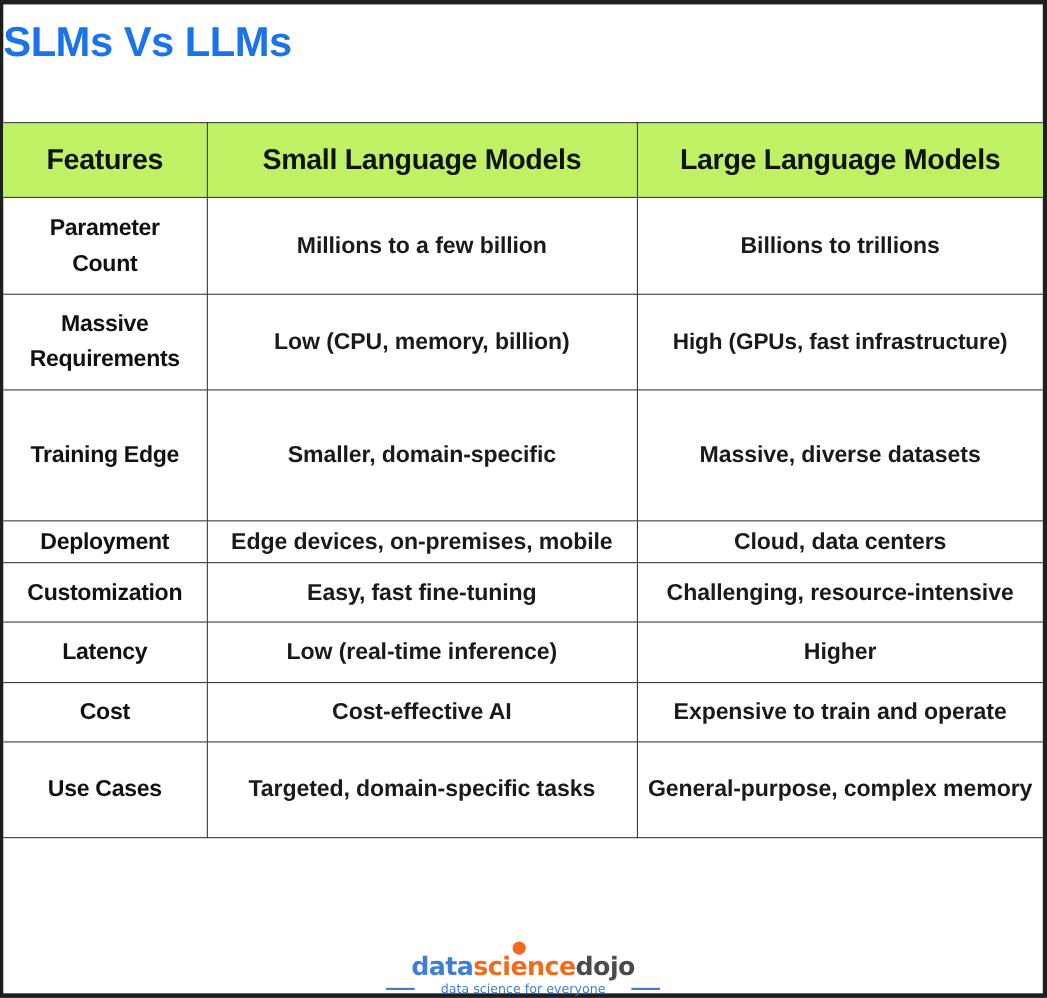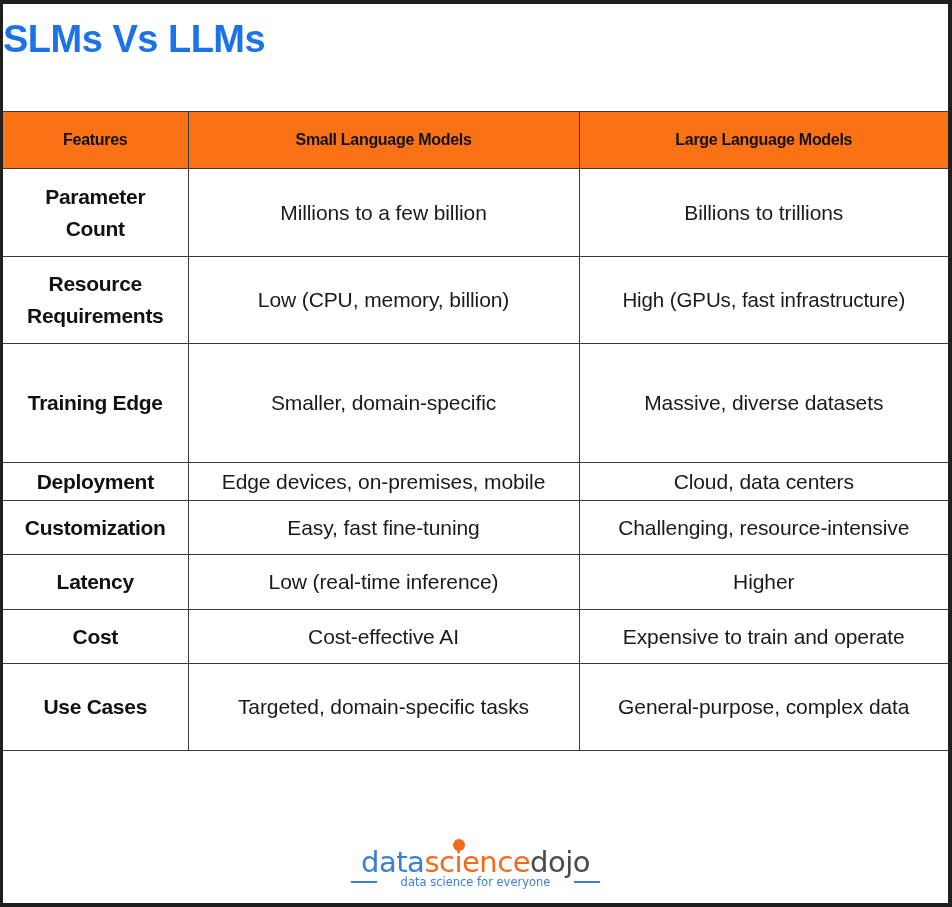--- a/index.html
+++ b/index.html
@@ -32,35 +32,35 @@
     }
     table.cmp th, table.cmp td {
       border: 1.5px solid #3a3a3a;
       text-align: center;
       vertical-align: middle;
       padding: 0 6px;
     }
     table.cmp tr > *:first-child { border-left: none; }
     table.cmp tr > *:last-child { border-right: none; }
     table.cmp th {
-      background: #f97316;
+      background: #bef264;
       font-weight: bold;
-      font-size: 16px;
-      height: 57px;
+      font-size: 26px;
+      height: 68px;
       letter-spacing: -0.3px;
     }
     table.cmp td.feat {
       font-weight: bold;
       font-size: 21px;
       line-height: 32px;
       letter-spacing: -0.3px;
     }
     table.cmp td.val {
       font-size: 21px;
-      font-weight: normal;
+      font-weight: bold;
       color: #1a1a1a;
       letter-spacing: -0.1px;
     }
     col.c1 { width: 185px; }
     col.c2 { width: 391px; }
     col.c3 { width: 369px; }
     tr.r0 { height: 88px; }
     tr.r1 { height: 87px; }
     tr.r2 { height: 119px; }
     tr.r3 { height: 38px; }
@@ -71,25 +71,25 @@
 
     .logo {
       position: absolute;
       left: 0; top: 842px; width: 945px;
       text-align: center;
     }
     .logo-word {
       display: inline-block;
       position: relative;
       font-family: "DejaVu Sans", sans-serif;
-      font-weight: normal;
-      font-size: 29px;
+      font-weight: bold;
+      font-size: 23px;
       letter-spacing: -0.5px;
       line-height: 30px;
-      margin-top: 1px;
+      margin-top: 18px;
     }
     .logo-word .w-data { color: #3b7fd6; }
     .logo-word .w-science { color: #f26b1d; }
     .logo-word .w-dojo { color: #4a4a4a; }
     .logo-dot {
       position: absolute;
       width: 12px; height: 12px;
       border-radius: 50%;
       background: #f26b1d;
       left: 92px; top: -8px;
@@ -130,21 +130,21 @@
         <th>Large Language Models</th>
       </tr>
     </thead>
     <tbody>
       <tr class="r0">
         <td class="feat"><span style="display:inline-block;width:130px">Parameter Count</span></td>
         <td class="val">Millions to a few billion</td>
         <td class="val">Billions to trillions</td>
       </tr>
       <tr class="r1">
-        <td class="feat"><span style="display:inline-block;width:150px">Resource Requirements</span></td>
+        <td class="feat"><span style="display:inline-block;width:150px">Massive Requirements</span></td>
         <td class="val">Low (CPU, memory, billion)</td>
         <td class="val" style="font-size:20.5px;padding:0 2px">High (GPUs, fast infrastructure)</td>
       </tr>
       <tr class="r2">
         <td class="feat">Training Edge</td>
         <td class="val">Smaller, domain-specific</td>
         <td class="val">Massive, diverse datasets</td>
       </tr>
       <tr class="r3">
         <td class="feat">Deployment</td>
@@ -162,21 +162,21 @@
         <td class="val">Higher</td>
       </tr>
       <tr class="r6">
         <td class="feat">Cost</td>
         <td class="val">Cost-effective AI</td>
         <td class="val">Expensive to train and operate</td>
       </tr>
       <tr class="r7">
         <td class="feat">Use Cases</td>
         <td class="val">Targeted, domain-specific tasks</td>
-        <td class="val">General-purpose, complex data</td>
+        <td class="val">General-purpose, complex memory</td>
       </tr>
     </tbody>
   </table>
 
   <div class="logo">
     <div class="logo-word">
       <span class="logo-dot"></span>
       <span class="w-data">data</span><span class="w-science">science</span><span class="w-dojo">dojo</span>
     </div>
     <div class="tagline">

